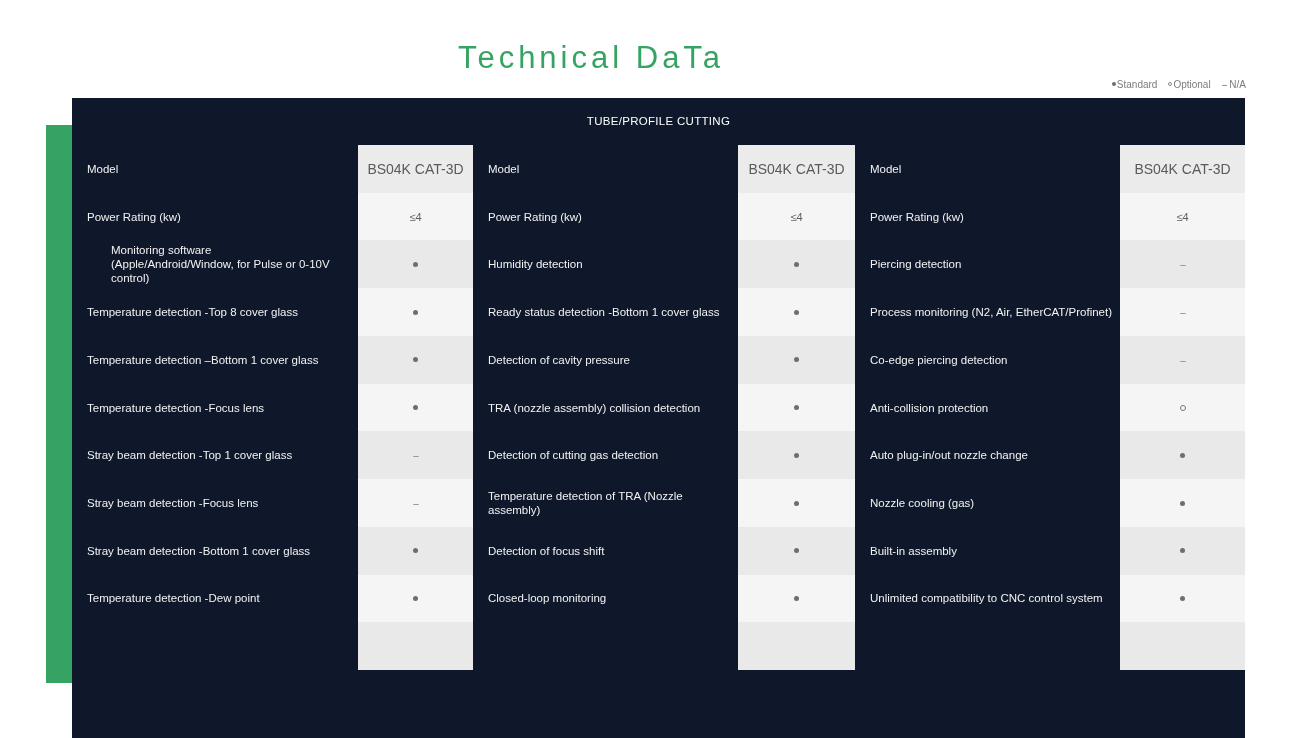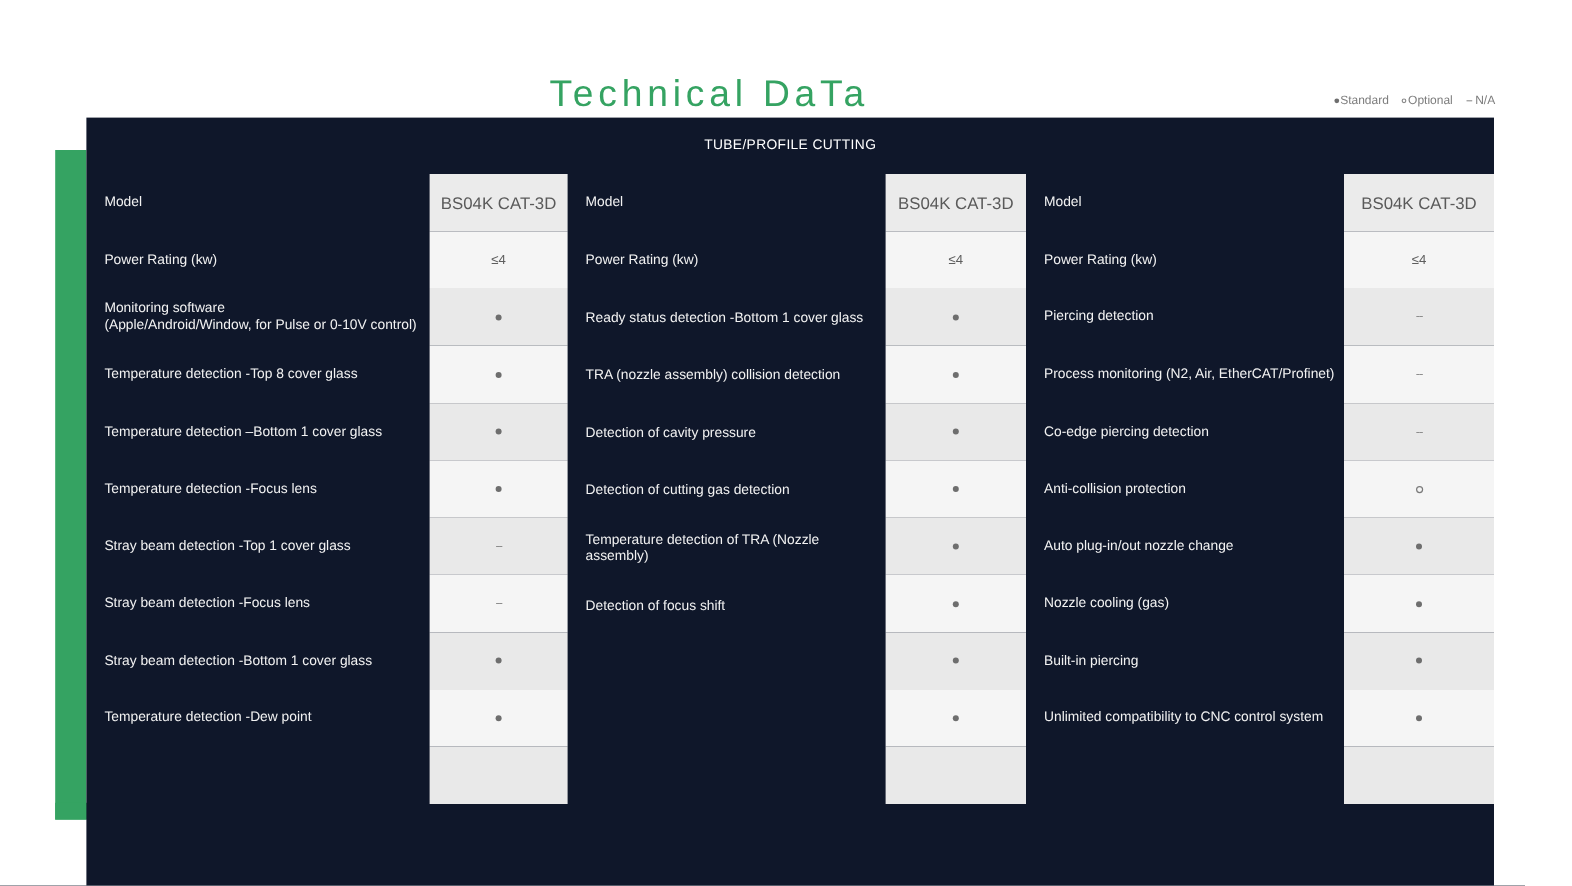--- a/index.html
+++ b/index.html
@@ -19,21 +19,20 @@
   .page-title {
     position: absolute;
     left: 0;
     top: 40px;
     width: 1182px;
     text-align: center;
     font-size: 31px;
     font-weight: 400;
     letter-spacing: 4px;
     color: #35a362;
-    margin-top: 20px;
   }
 
   
   .legend {
     position: absolute;
     right: 64px;
     top: 79px;
     font-size: 10px;
     color: #7c7c7c;
     display: flex;
@@ -139,21 +138,21 @@
     height: 48px;
     display: flex;
     align-items: center;
     padding-left: 15px;
     padding-right: 8px;
     color: #f2f2f2;
     font-size: 11.5px;
     line-height: 14px;
     box-sizing: border-box;
   }
-  .label-cell.tall { height: 48px; }
+  .label-cell.tall { height: 48px; margin-left: 24px; }
   .label-cell .l2 { display: block; }
 
   .value-cell {
     height: 48px;
     display: flex;
     align-items: center;
     justify-content: center;
     font-size: 11px;
     color: #5e5e5e;
     box-sizing: border-box;
@@ -268,26 +267,28 @@
           </div>
           <div class="value-cell even">
             <span class="mark-empty"></span>
           </div>
         </div>
       </div>
       <div class="col-block b2">
         <div class="labels-col">
           <div class="label-cell">Model</div>
           <div class="label-cell">Power Rating (kw)</div>
+          <div class="label-cell">Humidity detection</div>
           <div class="label-cell">Ready status detection -Bottom 1 cover glass</div>
+          <div class="label-cell">Detection of cavity pressure</div>
           <div class="label-cell">TRA (nozzle assembly) collision detection</div>
-          <div class="label-cell">Detection of cavity pressure</div>
           <div class="label-cell">Detection of cutting gas detection</div>
           <div class="label-cell">Temperature detection of TRA (Nozzle assembly)</div>
           <div class="label-cell">Detection of focus shift</div>
+          <div class="label-cell">Closed-loop monitoring</div>
           <div class="label-cell"></div>
         </div>
         <div class="values-col">
           <div class="value-cell header-cell">BS04K CAT-3D</div>
           <div class="value-cell odd">
             <span class="mark-text">≤4</span>
           </div>
           <div class="value-cell even">
             <span class="mark-dot"></span>
           </div>
@@ -320,21 +321,21 @@
       <div class="col-block b3">
         <div class="labels-col">
           <div class="label-cell">Model</div>
           <div class="label-cell">Power Rating (kw)</div>
           <div class="label-cell">Piercing detection</div>
           <div class="label-cell">Process monitoring (N2, Air, EtherCAT/Profinet)</div>
           <div class="label-cell">Co-edge piercing detection</div>
           <div class="label-cell">Anti-collision protection</div>
           <div class="label-cell">Auto plug-in/out nozzle change</div>
           <div class="label-cell">Nozzle cooling (gas)</div>
-          <div class="label-cell">Built-in piercing</div>
+          <div class="label-cell">Built-in assembly</div>
           <div class="label-cell">Unlimited compatibility to CNC control system</div>
           <div class="label-cell"></div>
         </div>
         <div class="values-col">
           <div class="value-cell header-cell">BS04K CAT-3D</div>
           <div class="value-cell odd">
             <span class="mark-text">≤4</span>
           </div>
           <div class="value-cell even">
             <span class="mark-na">--</span>

